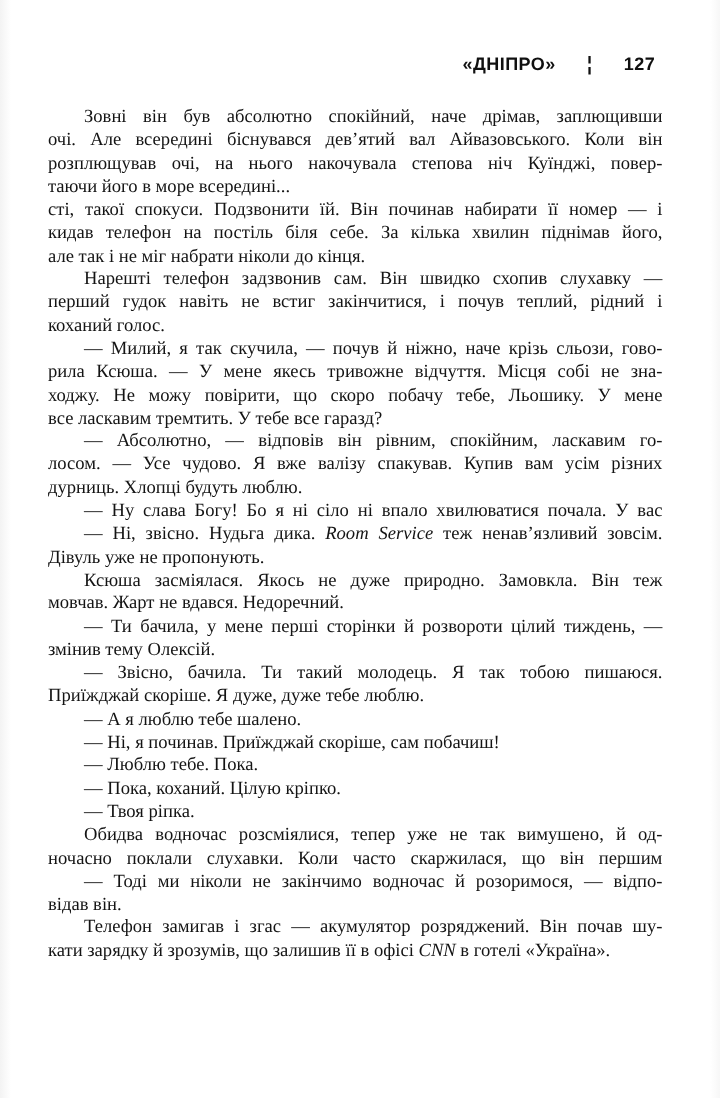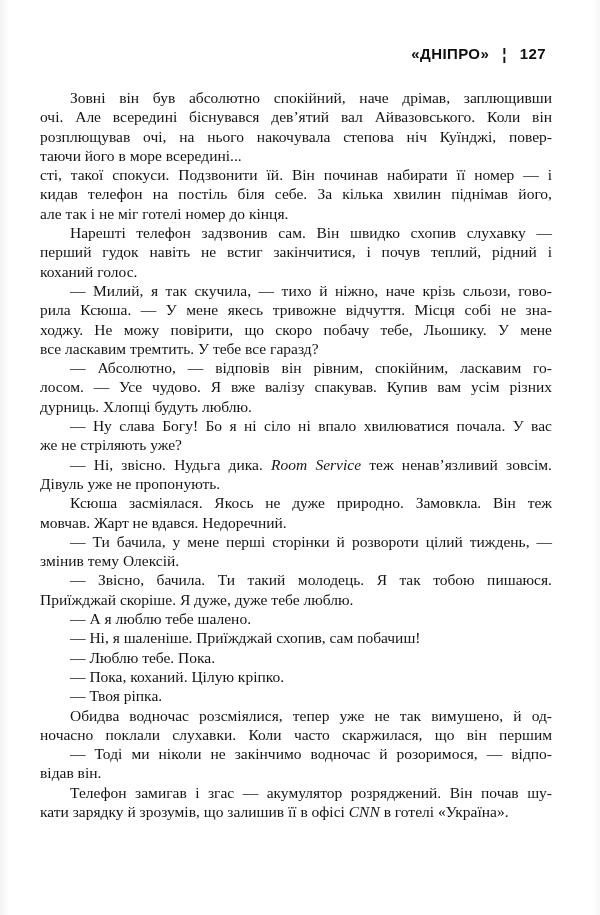--- a/index.html
+++ b/index.html
@@ -15,21 +15,21 @@
     font-family: "Liberation Serif", serif;
     color: #141414;
     overflow: hidden;
   }
   .running-head {
     position: absolute;
     top: 45px;
     right: 54px;
     display: flex;
     align-items: center;
-    gap: 13px;
+    gap: 26px;
     font-family: "Liberation Sans", sans-serif;
     font-weight: 700;
     font-size: 15px;
     letter-spacing: 0.4px;
     color: #101010;
   }
   .running-head .sep {
     font-weight: 700;
     font-size: 15px;
     transform: scaleY(1.1);
@@ -64,41 +64,40 @@
   <div class="text-block">
       <div class="para">
         <div class="line first">Зовні він був абсолютно спокійний, наче дрімав, заплющивши</div>
         <div class="line">очі. Але всередині біснувався дев’ятий вал Айвазовського. Коли він</div>
         <div class="line">розплющував очі, на нього накочувала степова ніч Куїнджі, повер-</div>
         <div class="line last">таючи його в море всередині...</div>
       </div>
       <div class="para">
         <div class="line">сті, такої спокуси. Подзвонити їй. Він починав набирати її номер — і</div>
         <div class="line">кидав телефон на постіль біля себе. За кілька хвилин піднімав його,</div>
-        <div class="line last">але так і не міг готелі номер до кінця.</div>
+        <div class="line last">але так і не міг набрати ніколи до кінця.</div>
       </div>
       <div class="para">
         <div class="line first">Нарешті телефон задзвонив сам. Він швидко схопив слухавку —</div>
         <div class="line">перший гудок навіть не встиг закінчитися, і почув теплий, рідний і</div>
         <div class="line last">коханий голос.</div>
       </div>
       <div class="para">
-        <div class="line first">— Милий, я так скучила, — тихо й ніжно, наче крізь сльози, гово-</div>
+        <div class="line first">— Милий, я так скучила, — почув й ніжно, наче крізь сльози, гово-</div>
         <div class="line">рила Ксюша. — У мене якесь тривожне відчуття. Місця собі не зна-</div>
         <div class="line">ходжу. Не можу повірити, що скоро побачу тебе, Льошику. У мене</div>
         <div class="line last">все ласкавим тремтить. У тебе все гаразд?</div>
       </div>
       <div class="para">
         <div class="line first">— Абсолютно, — відповів він рівним, спокійним, ласкавим го-</div>
         <div class="line">лосом. — Усе чудово. Я вже валізу спакував. Купив вам усім різних</div>
         <div class="line last">дурниць. Хлопці будуть люблю.</div>
       </div>
       <div class="para">
         <div class="line first">— Ну слава Богу! Бо я ні сіло ні впало хвилюватися почала. У вас</div>
-        <div class="line last">же не стріляють уже?</div>
       </div>
       <div class="para">
         <div class="line first">— Ні, звісно. Нудьга дика. <i>Room Service</i> теж ненав’язливий зовсім.</div>
         <div class="line last">Дівуль уже не пропонують.</div>
       </div>
       <div class="para">
         <div class="line first">Ксюша засміялася. Якось не дуже природно. Замовкла. Він теж</div>
         <div class="line last">мовчав. Жарт не вдався. Недоречний.</div>
       </div>
       <div class="para">
@@ -106,21 +105,21 @@
         <div class="line last">змінив тему Олексій.</div>
       </div>
       <div class="para">
         <div class="line first">— Звісно, бачила. Ти такий молодець. Я так тобою пишаюся.</div>
         <div class="line last">Приїжджай скоріше. Я дуже, дуже тебе люблю.</div>
       </div>
       <div class="para">
         <div class="line first last">— А я люблю тебе шалено.</div>
       </div>
       <div class="para">
-        <div class="line first last">— Ні, я шаленіше. Приїжджай схопив, сам побачиш!</div>
+        <div class="line first last">— Ні, я починав. Приїжджай скоріше, сам побачиш!</div>
       </div>
       <div class="para">
         <div class="line first last">— Люблю тебе. Пока.</div>
       </div>
       <div class="para">
         <div class="line first last">— Пока, коханий. Цілую кріпко.</div>
       </div>
       <div class="para">
         <div class="line first last">— Твоя ріпка.</div>
       </div>

